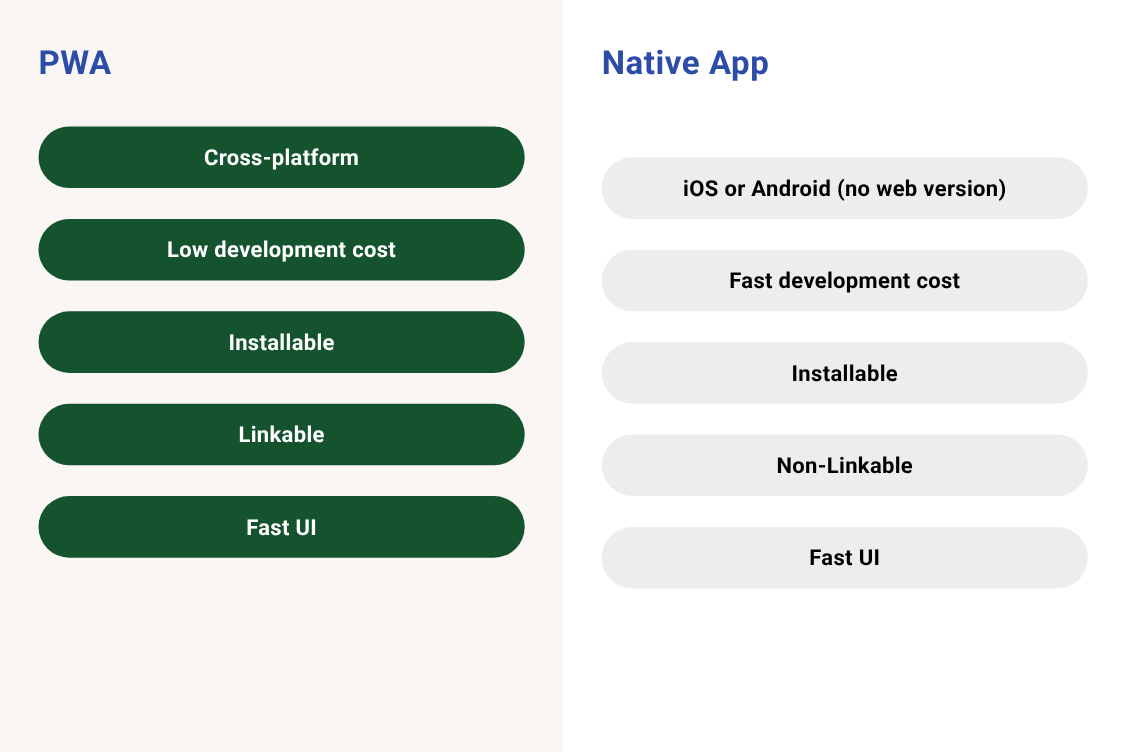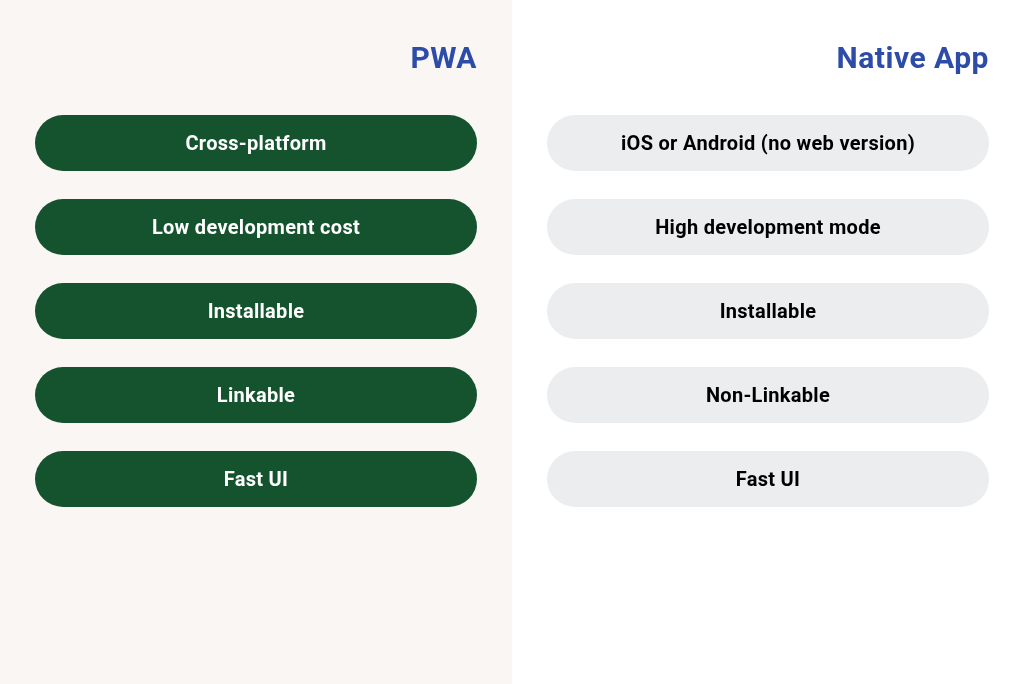--- a/index.html
+++ b/index.html
@@ -12,28 +12,29 @@
       height: 684px;
       display: flex;
       font-family: -apple-system, BlinkMacSystemFont, "Segoe UI", Roboto, "Helvetica Neue", Arial, sans-serif;
       overflow: hidden;
     }
     .column {
       width: 50%;
       height: 100%;
       display: flex;
       flex-direction: column;
-      align-items: flex-end;
+      align-items: flex-start;
       padding: 40px 35px;
     }
     .column-left {
       background-color: #f9f6f4;
     }
     .column-right {
       background-color: #ffffff;
+      gap: 28px;
     }
     .heading {
       font-size: 30px;
       font-weight: 700;
       color: #2c4ca8;
       margin-bottom: 40px;
       letter-spacing: 0.5px;
     }
     .pill-list {
       width: 100%;
@@ -72,18 +73,18 @@
     <div class="pill pill-blue">Installable</div>
     <div class="pill pill-blue">Linkable</div>
     <div class="pill pill-blue">Fast UI</div>
   </div>
 </div>
 
 <div class="column column-right">
   <h2 class="heading">Native App</h2>
   <div class="pill-list">
     <div class="pill pill-gray">iOS or Android (no web version)</div>
-    <div class="pill pill-gray">High development mode</div>
+    <div class="pill pill-gray">Fast development cost</div>
     <div class="pill pill-gray">Installable</div>
     <div class="pill pill-gray">Non-Linkable</div>
     <div class="pill pill-gray">Fast UI</div>
   </div>
 </div>
 
 </body></html>

